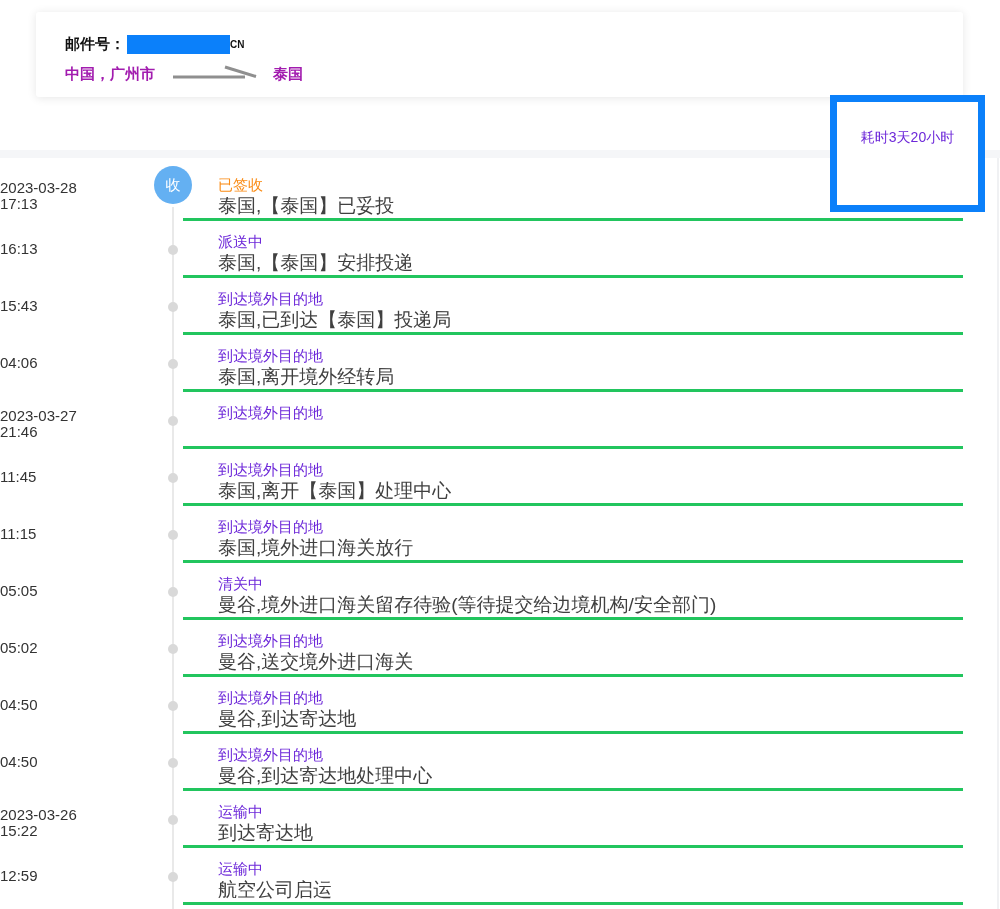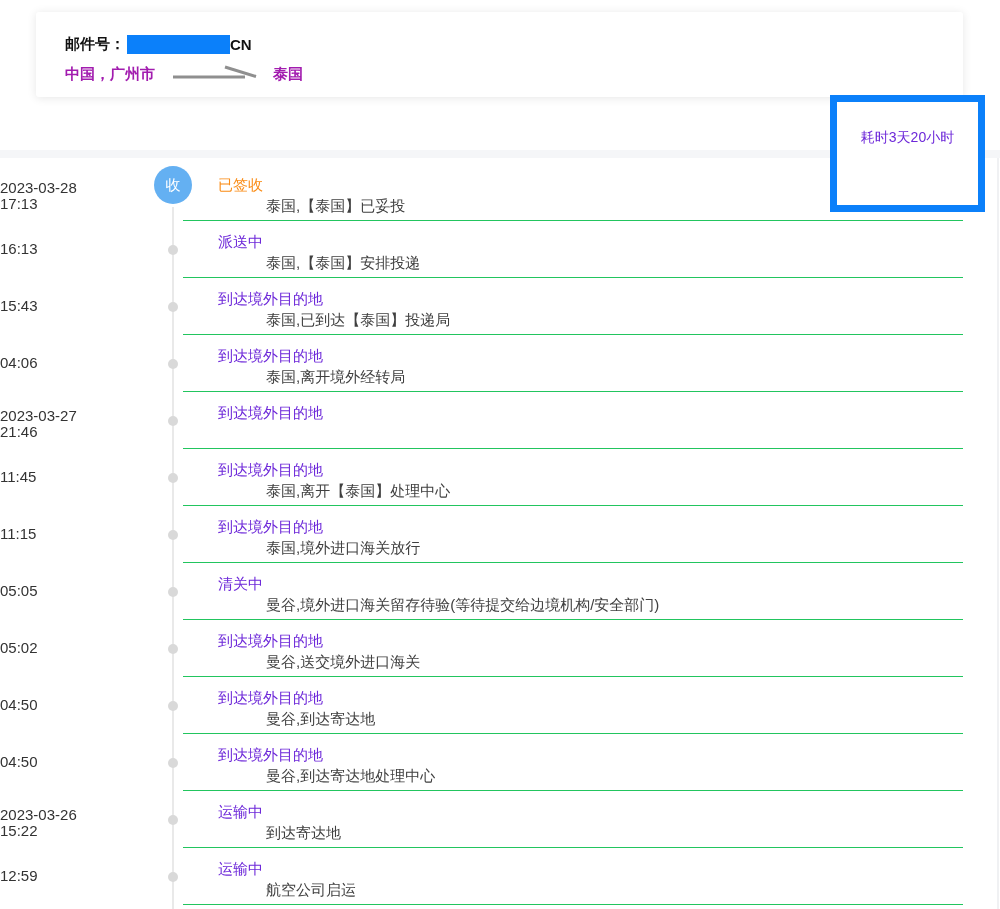--- a/index.html
+++ b/index.html
@@ -7,21 +7,21 @@
               font-family:"Liberation Sans", sans-serif; color:#333; }
   #stage { position:relative; width:1000px; height:909px; background:#fff; }
 
   
   .header-card { position:absolute; left:36px; top:12px; width:927px; height:85px;
                  background:#fff; border-radius:3px; z-index:2;
                  box-shadow:0 1px 10px rgba(0,0,0,0.10); padding:21px 0 0 29px; }
   .mail-line { display:flex; align-items:center; height:22px; }
   .mail-label { font-size:15px; font-weight:bold; color:#111; }
   .redact { display:inline-block; width:103px; height:19px; background:var(--accent); margin-left:2px; }
-  .mail-suffix { font-size:15px; font-weight:bold; color:#111; margin-left:0px; }
+  .mail-suffix { font-size:10px; font-weight:bold; color:#111; margin-left:0px; }
   .route-line { display:flex; align-items:center; margin-top:8px; height:22px; }
   .route-text { font-size:15px; font-weight:600; color:#a21caf; }
   .route-arrow { margin:0 13px 0 15px; }
 
   
   .section-band { position:absolute; left:0; top:150px; width:1000px; height:8px; background:#f5f6f8; z-index:1; }
   .right-edge { position:absolute; right:1px; top:150px; height:759px; width:2px; background:#f0f1f3; z-index:0; }
 
   
   .annotation-box { position:absolute; left:830px; top:95px; width:155px; height:117px;
@@ -35,25 +35,25 @@
   .col-time { width:133px; text-align:left; font-size:15px; line-height:15px; color:#333; padding-top:20px; }
   .row.has-date .col-time { padding-top:16px; }
   .col-time .date { margin-bottom:1px; }
   .col-axis { width:50px; position:relative; }
   .dot { position:absolute; left:35px; top:24px; width:10px; height:10px; border-radius:50%;
          background:#d9d9d9; }
   .big-circle { display:none; position:absolute; left:21px; top:2px; width:38px; height:38px;
                 border-radius:50%; background:var(--lightblue); color:#fff; font-size:15px;
                 align-items:center; justify-content:center; z-index:2; }
   .row.first .big-circle { display:flex; }
-  .col-content { flex:1; margin-right:37px; border-bottom:1px solid #22c55e;
+  .col-content { flex:1; margin-right:37px; border-bottom:3px solid #22c55e;
                  padding:11px 0 4px 35px; }
   .status { font-size:15px; line-height:20px; color:#6d28d9; }
   .row.first .status { color:var(--orange); }
-  .desc { font-size:15px; line-height:20px; color:#404040; margin-top:1px;margin-left:48px; }
+  .desc { font-size:19px; line-height:20px; color:#404040; margin-top:1px; }
 </style>
 </head>
 <body>
 
 <div id="stage">
 
   <div class="header-card">
     <div class="mail-line">
       <span class="mail-label">邮件号：</span>
       <span class="redact"></span>

